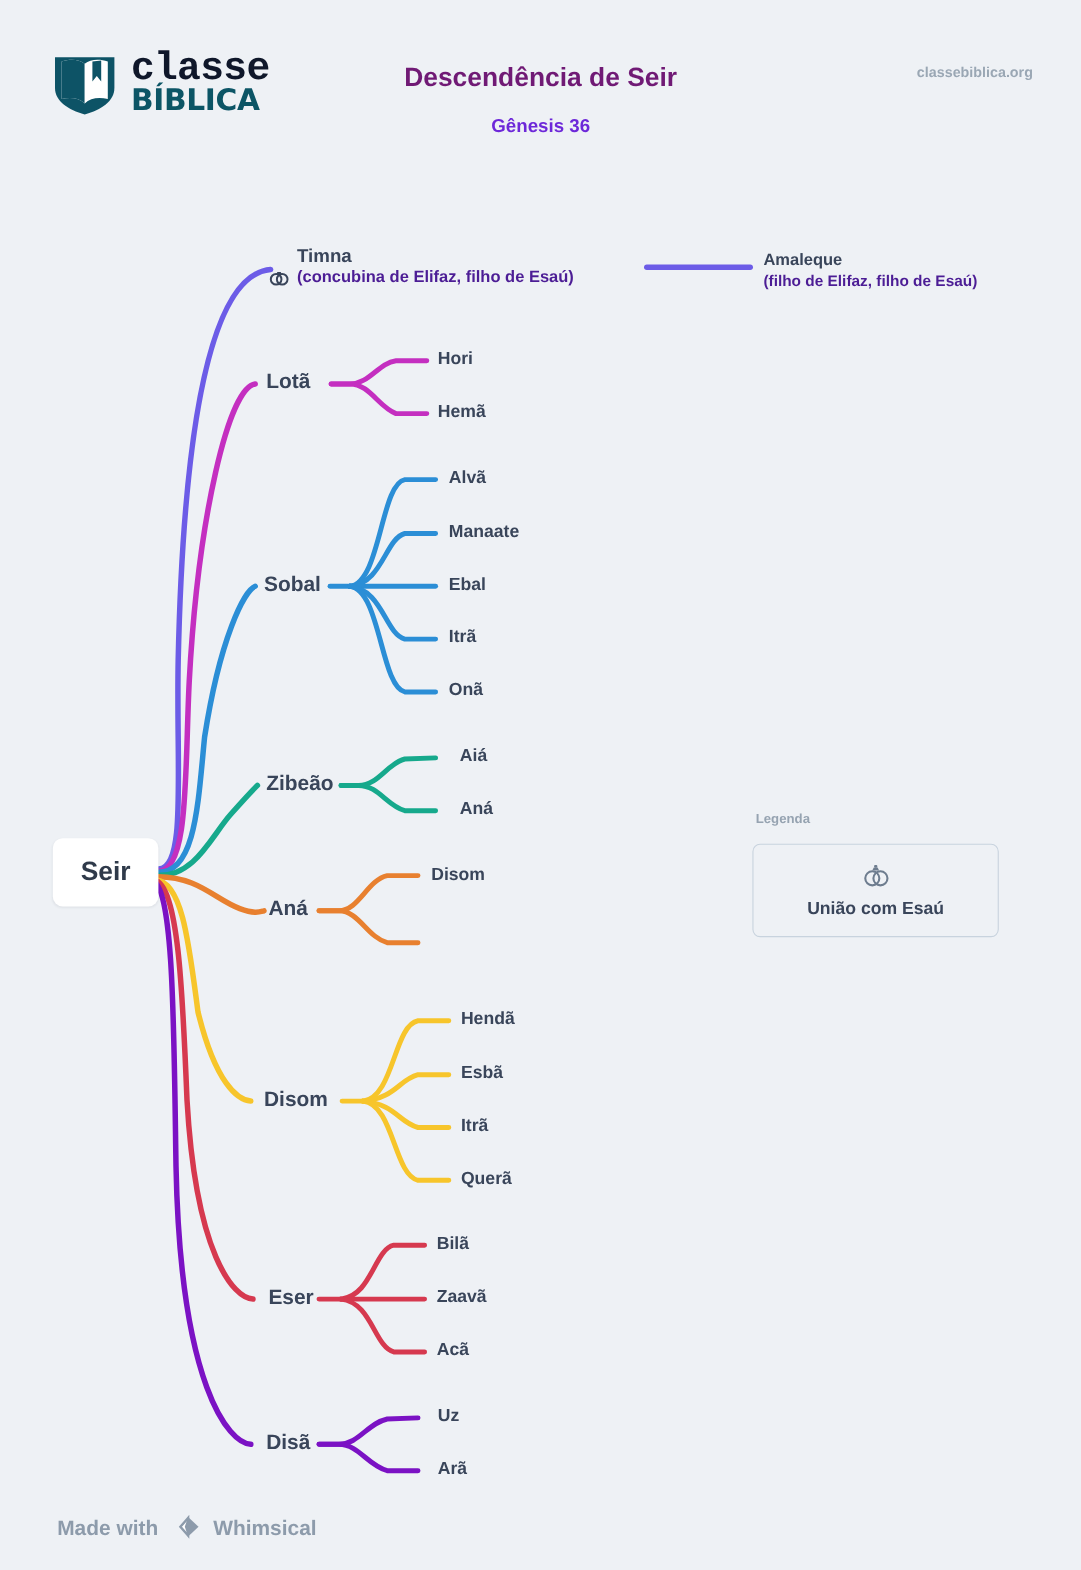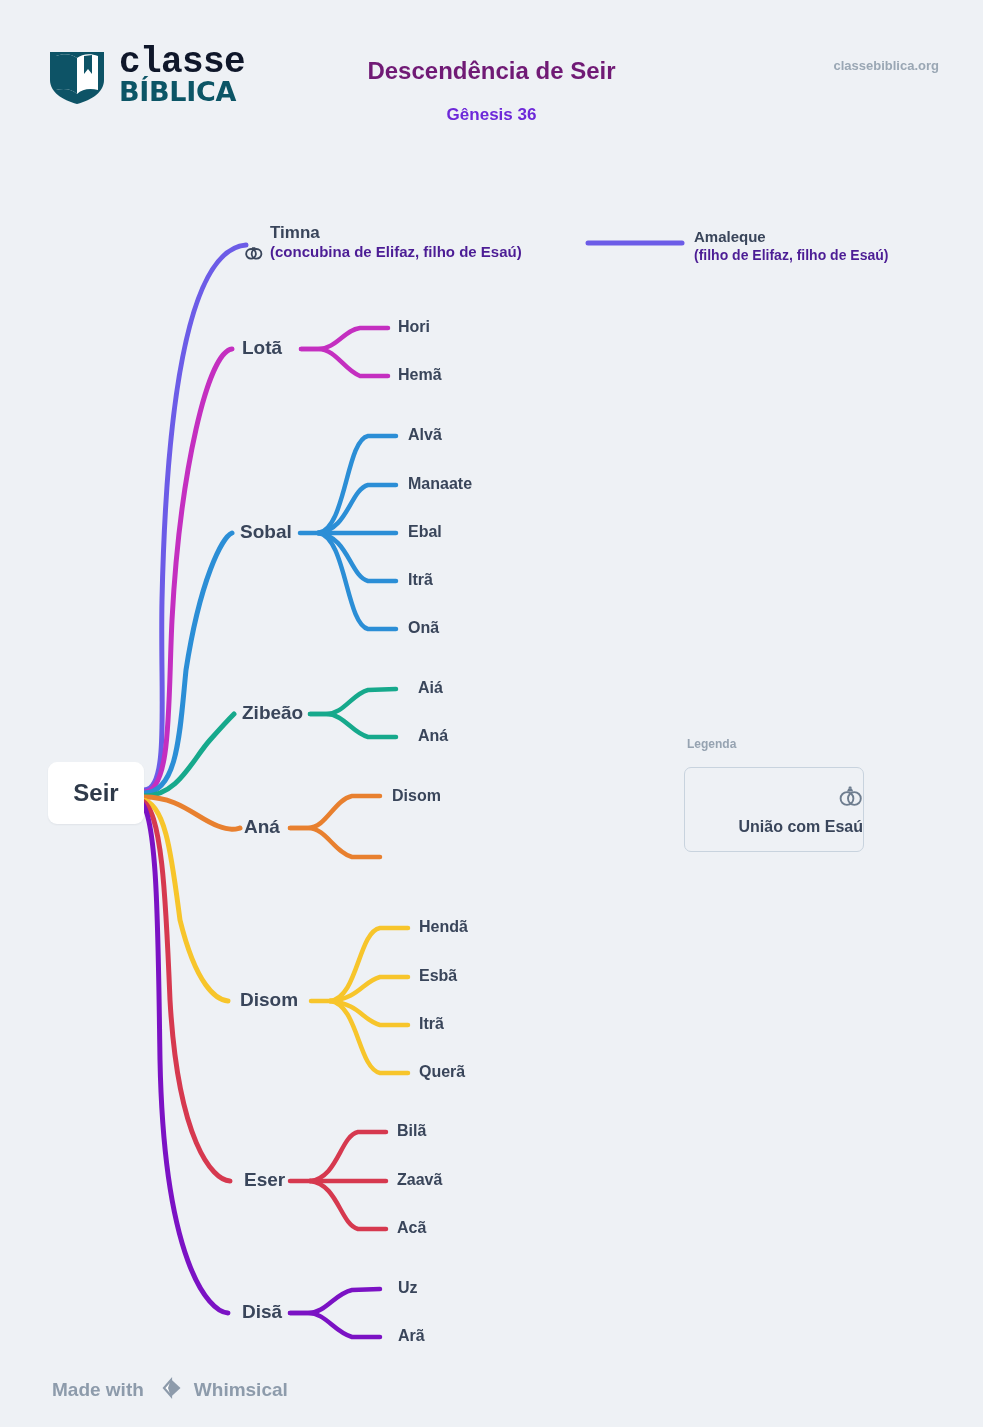--- a/index.html
+++ b/index.html
@@ -87,22 +87,22 @@
 
   .rings { flex: 0 0 auto; width: 19px; height: 19px; }
 
   
   .legend-wrap { position: absolute; left: 684px; top: 737px; width: 224px; }
   .legend-title {
     font-size: 12px; font-weight: 700; color: #96a3b1;
     font-family: "Liberation Sans", sans-serif; margin-bottom: 16px; padding-left: 3px;
   }
   .legend-box {
-    width: 180px; height: 85px; border: 1px solid #c8d3de; border-radius: 7px;
-    display: flex; flex-direction: column; align-items: flex-end; justify-content: center; gap: 5px;
+    width: 224px; height: 85px; border: 1px solid #c8d3de; border-radius: 7px;
+    display: flex; flex-direction: column; align-items: center; justify-content: center; gap: 5px;
   }
   .legend-label {
     font-size: 16px; font-weight: 700; color: #39455a;
     font-family: "Liberation Sans", sans-serif;
   }
 </style>
 </head>
 <body>
 
 <div id="root">

